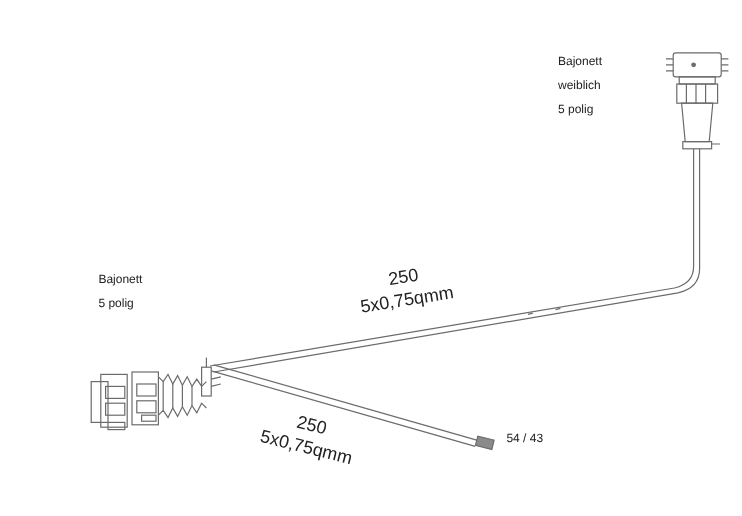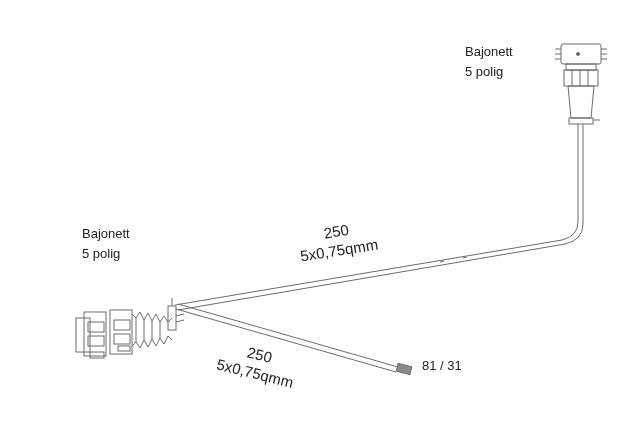--- a/index.html
+++ b/index.html
@@ -1,17 +1,17 @@
 <!DOCTYPE html>
 <html><head>
 <meta charset="utf-8">
 <style>
   html, body { margin: 0; padding: 0; background: #ffffff; }
   body { width: 618px; height: 430px; position: relative; overflow: hidden; font-family: "Liberation Sans", sans-serif; color: #1e1e1e; }
-  .lbl { position: absolute; font-size: 13px; line-height: 20px; white-space: nowrap; color: #222; }
+  .lbl { position: absolute; font-size: 10px; line-height: 20px; white-space: nowrap; color: #222; }
   .lbl div { display: block; }
   svg { position: absolute; left: 0; top: 0; }
   .rot { position: absolute; transform-origin: left top; font-size: 15px; line-height: 19px; text-align: center; color: #222; white-space: nowrap; }
 </style>
 </head>
 <body>
 
 <svg width="618" height="430" viewBox="0 0 618 430">
   <g fill="none" stroke="#6b6b6b" stroke-width="1">
 
@@ -66,31 +66,32 @@
       <rect x="168" y="306" width="8" height="24"></rect>
       <line x1="172" y1="298" x2="172" y2="306"></line>
       <line x1="176" y1="316" x2="184" y2="314"></line>
       <line x1="176" y1="322" x2="184" y2="320"></line>
     </g>
   </g>
 </svg>
 
 <div class="lbl" style="left:465px; top:42px;">
   <div>Bajonett</div>
+  <div>weiblich</div>
   <div>5 polig</div>
 </div>
 
 <div class="lbl" style="left:82px; top:224px;">
   <div>Bajonett</div>
   <div>5 polig</div>
 </div>
 
 <div class="rot" style="left:296px; top:228px; transform: rotate(-9deg);">
   <div>250</div>
   <div>5x0,75qmm</div>
 </div>
 
 <div class="rot" style="left:224px; top:336px; transform: rotate(14deg);">
   <div>250</div>
   <div>5x0,75qmm</div>
 </div>
 
-<div class="lbl" style="left:422px; top:356px;">81 / 31</div>
+<div class="lbl" style="left:422px; top:356px;">54 / 43</div>
 
 </body></html>

